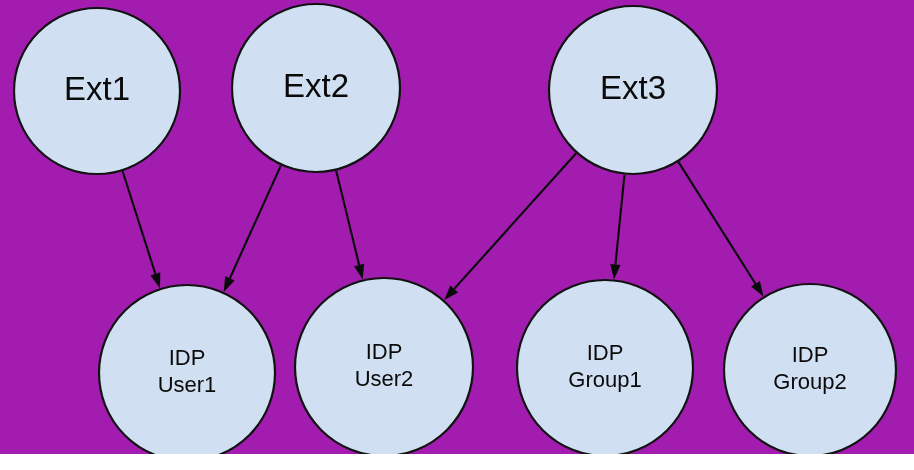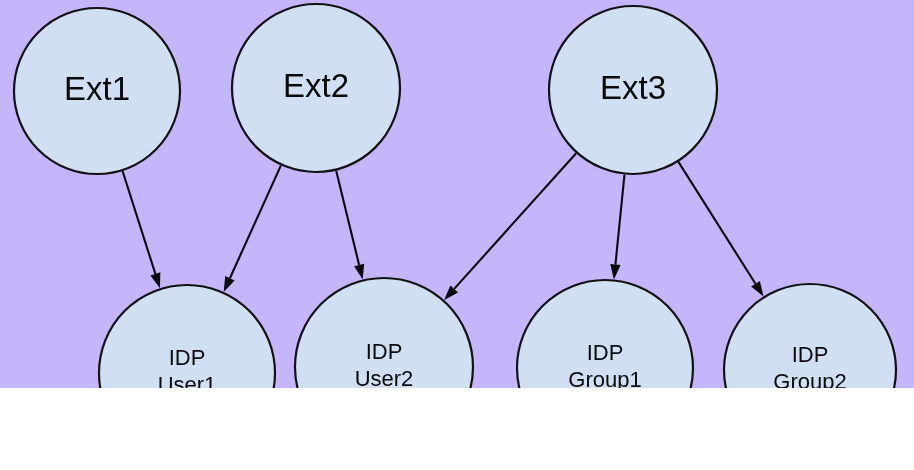--- a/index.html
+++ b/index.html
@@ -7,22 +7,22 @@
     margin: 0;
     padding: 0;
     background: #ffffff;
   }
   body {
     font-family: "Liberation Sans", sans-serif;
   }
   #canvas-wrap {
     position: relative;
     width: 914px;
-    height: 388px;
-    background: #c4b5fd;
+    height: 454px;
+    background: #a21caf;
     overflow: hidden;
   }
   svg#diagram {
     display: block;
     width: 914px;
     height: 470px;
   }
   .node-circle {
     fill: #d0e0f2;
     stroke: #121212;

